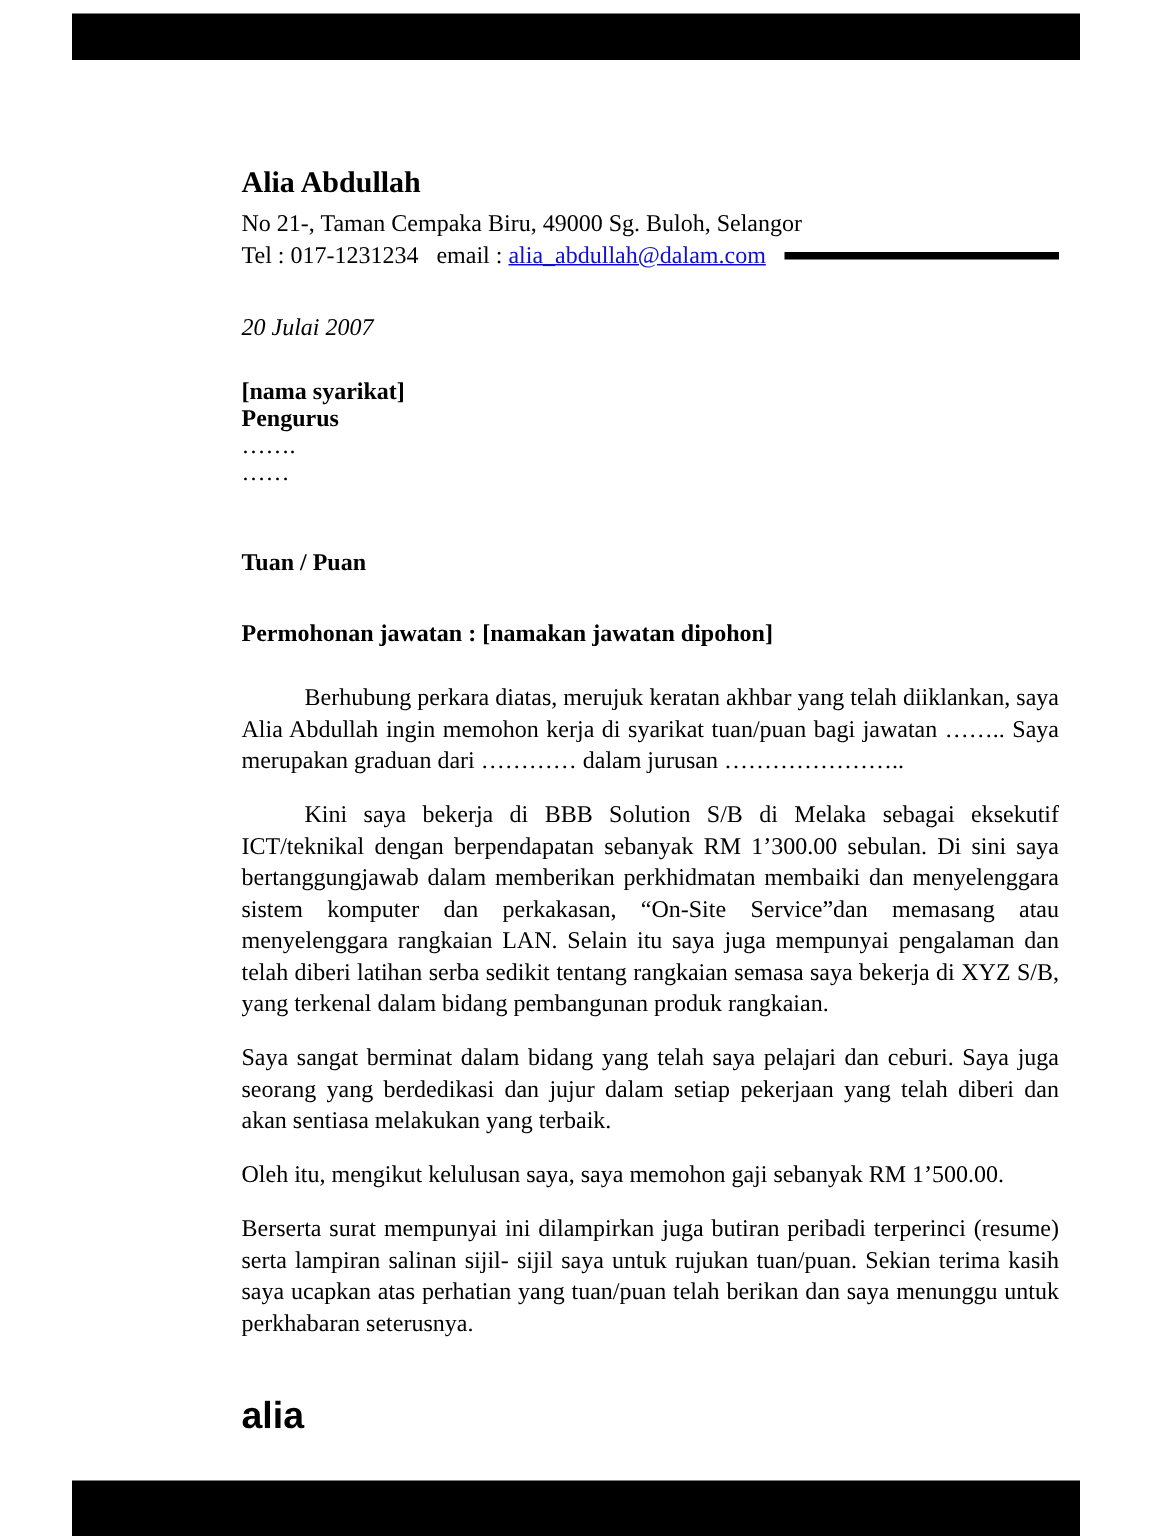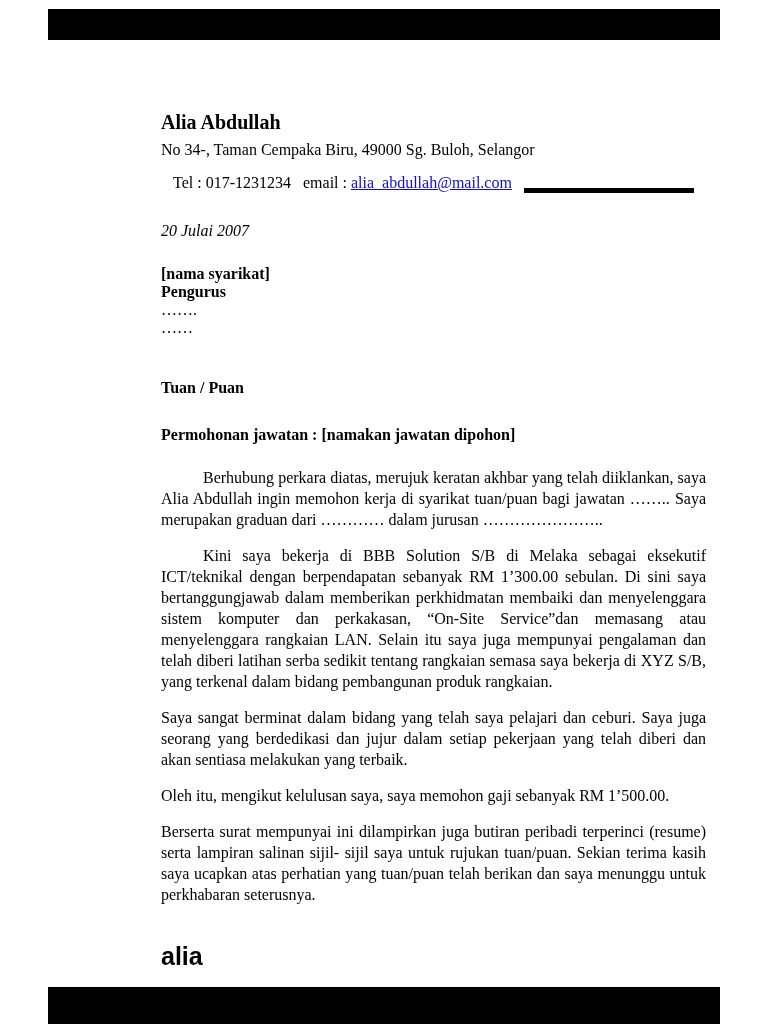--- a/index.html
+++ b/index.html
@@ -26,21 +26,21 @@
     left: 113px;
     top: 110px;
     width: 545px;
     font-size: 16px;
     line-height: 21px;
   }
 
   .sender-name { font-size: 20px; font-weight: bold; margin: 0 0 5px 0; line-height: 24px; }
   .sender-address { margin: 0; }
 
-  .contact-row { display: flex; align-items: flex-end; margin: 12px; }
+  .contact-row { display: flex; align-items: center; margin: 0; }
   .contact-text { white-space: pre; }
   .email-link { color: #0e0ecc; text-decoration: underline; cursor: pointer; }
   .header-rule { flex: 1; height: 5px; background: #000000; margin-left: 12px; }
 
   .date-line { font-style: italic; margin: 27px 0 0 0; }
 
   .recipient { margin-top: 24px; }
   .recipient p { margin: 0; line-height: 18px; }
   .bold { font-weight: bold; }
 
@@ -71,25 +71,25 @@
 </head>
 <body>
 
 <div class="page">
 
   <div class="bar bar-top"></div>
 
   <div class="content">
 
     <p class="sender-name">Alia Abdullah</p>
-    <p class="sender-address">No 34-, Taman Cempaka Biru, 49000 Sg. Buloh, Selangor</p>
+    <p class="sender-address">No 21-, Taman Cempaka Biru, 49000 Sg. Buloh, Selangor</p>
 
     <div class="contact-row">
       <span class="contact-text">Tel : 017-1231234   email : </span>
-        <a class="email-link" style="color: rgb(14, 14, 204);">alia_abdullah@mail.com</a>
+        <a class="email-link" style="color: rgb(14, 14, 204);">alia_abdullah@dalam.com</a>
       <div class="header-rule"></div>
     </div>
 
     <p class="date-line">20 Julai 2007</p>
 
     <div class="recipient">
       <p class="bold">[nama syarikat]</p>
       <p class="bold">Pengurus</p>
       <p>…….</p>
       <p>……</p>

